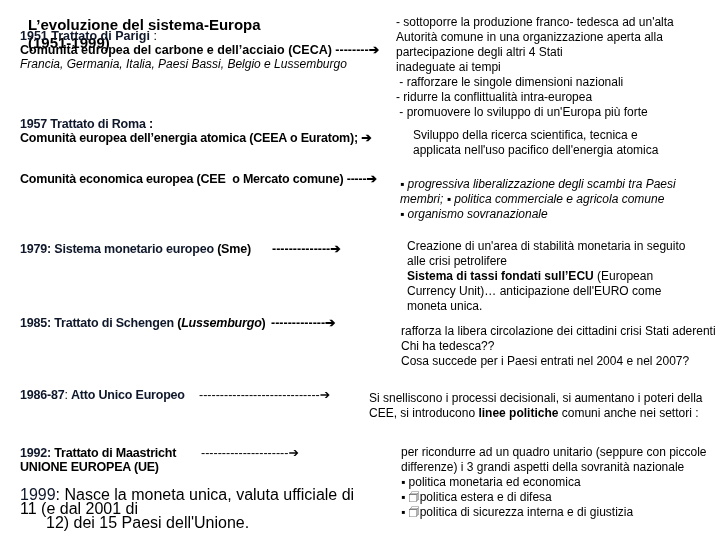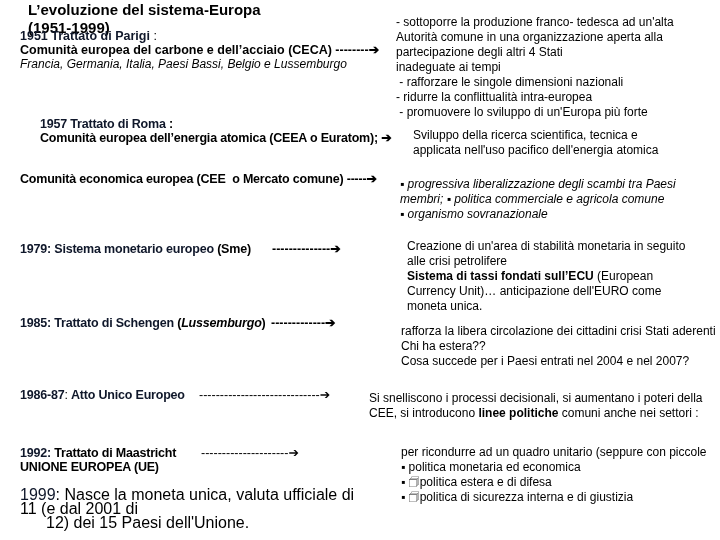--- a/index.html
+++ b/index.html
@@ -2,21 +2,21 @@
 <html><head>
   <meta charset="utf-8">
   <style>
     html, body { margin: 0; padding: 0; background: #ffffff; }
     body {
       width: 720px; height: 540px; position: relative; overflow: hidden;
       font-family: "Liberation Sans", sans-serif; color: #000;
     }
     .abs { position: absolute; }
     .title {
-      left: 28px; top: 1px; font-size: 15px; font-weight: bold; line-height: 18px;
+      left: 28px; top: 16px; font-size: 15px; font-weight: bold; line-height: 18px;
       width: 260px;
     }
     .red { color: #0f172a; }
     .b { font-weight: bold; }
     .i { font-style: italic; }
     .left-text { font-size: 12px; line-height: 14px; }
     .right-text { font-size: 12px; line-height: 15px; }
     .cond { letter-spacing: -0.2px; }
     .arrow-dash { white-space: pre; }
     .blk { display: block; }
@@ -43,21 +43,21 @@
 <div class="abs right-text" style="left:396px; top:15px; width:320px;">
   <div class="arrow-dash">- sottoporre la produzione franco- tedesca ad un'alta</div>
   <div class="arrow-dash">Autorità comune in una organizzazione aperta alla</div>
   <div class="arrow-dash">partecipazione degli altri 4 Stati</div>
   <div class="arrow-dash">inadeguate ai tempi</div>
   <div class="arrow-dash"> - rafforzare le singole dimensioni nazionali</div>
   <div class="arrow-dash">- ridurre la conflittualità intra-europea</div>
   <div class="arrow-dash"> - promuovere lo sviluppo di un'Europa più forte</div>
 </div>
 
-<div class="abs left-text b cond" style="left:20px; top:117px; font-size:12.5px;margin-left:20px;">
+<div class="abs left-text b cond" style="left:20px; top:117px; font-size:12.5px;">
   <div>
     <span class="red">1957 Trattato di Roma</span><span> :</span>
   </div>
   <div>
     <span>Comunità europea dell’energia atomica (CEEA o Euratom);</span><span class="arrow-dash"> ➔</span>
   </div>
 </div>
 
 <div class="abs right-text" style="left:407px; top:128px; width:300px;margin-left:6px;">
   <div>Sviluppo della ricerca scientifica, tecnica e</div>
@@ -89,21 +89,21 @@
   <div>moneta unica.</div>
 </div>
 
 <div class="abs left-text b cond" style="left:20px; top:316px; font-size:12.5px;">
   <span class="red">1985: Trattato di Schengen</span><span> (</span><span class="i">Lussemburgo</span><span>)</span>
 </div>
 <div class="abs left-text b" style="left:271px; top:316px; font-size:12.5px;">-------------➔</div>
 
 <div class="abs right-text" style="left:401px; top:324px; width:320px; white-space:nowrap;">
   <div>rafforza la libera circolazione dei cittadini crisi Stati aderenti</div>
-  <div>Chi ha estera??</div>
+  <div>Chi ha tedesca??</div>
   <div>Cosa succede per i Paesi entrati nel 2004 e nel 2007?</div>
 </div>
 
 <div class="abs left-text b cond" style="left:20px; top:388px; font-size:12.5px;">
   <span class="red">1986-87</span><span style="font-weight:normal">: </span><span class="red">Atto Unico Europeo</span>
 </div>
 <div class="abs left-text" style="left:199px; top:388px; font-size:12.5px;">-----------------------------➔</div>
 
 <div class="abs right-text" style="left:369px; top:391px; width:350px; white-space:nowrap;">
   <div>Si snelliscono i processi decisionali, si aumentano i poteri della</div>
@@ -115,20 +115,21 @@
 <div class="abs left-text b cond" style="left:20px; top:446px; font-size:12.5px;">
   <div>
     <span class="red">1992:</span><span> Trattato di Maastricht</span>
   </div>
   <div>UNIONE EUROPEA (UE)</div>
 </div>
 <div class="abs left-text" style="left:201px; top:446px; font-size:12.5px;">---------------------➔</div>
 
 <div class="abs right-text" style="left:401px; top:445px; width:320px; white-space:nowrap;">
   <div>per ricondurre ad un quadro unitario (seppure con piccole</div>
+  <div>differenze) i 3 grandi aspetti della sovranità nazionale</div>
   <div>▪ politica monetaria ed economica</div>
   <div>▪ 🗇politica estera e di difesa</div>
   <div>▪ 🗇politica di sicurezza interna e di giustizia</div>
 </div>
 
 <div class="abs left-text" style="left:20px; top:488px; width:350px; font-size:16px;">
   <div>
     <span class="red">1999</span><span>: Nasce la moneta unica, valuta ufficiale di 11 (e dal 2001 di</span>
   </div>
   <div class="indent">12) dei 15 Paesi dell'Unione.</div>

